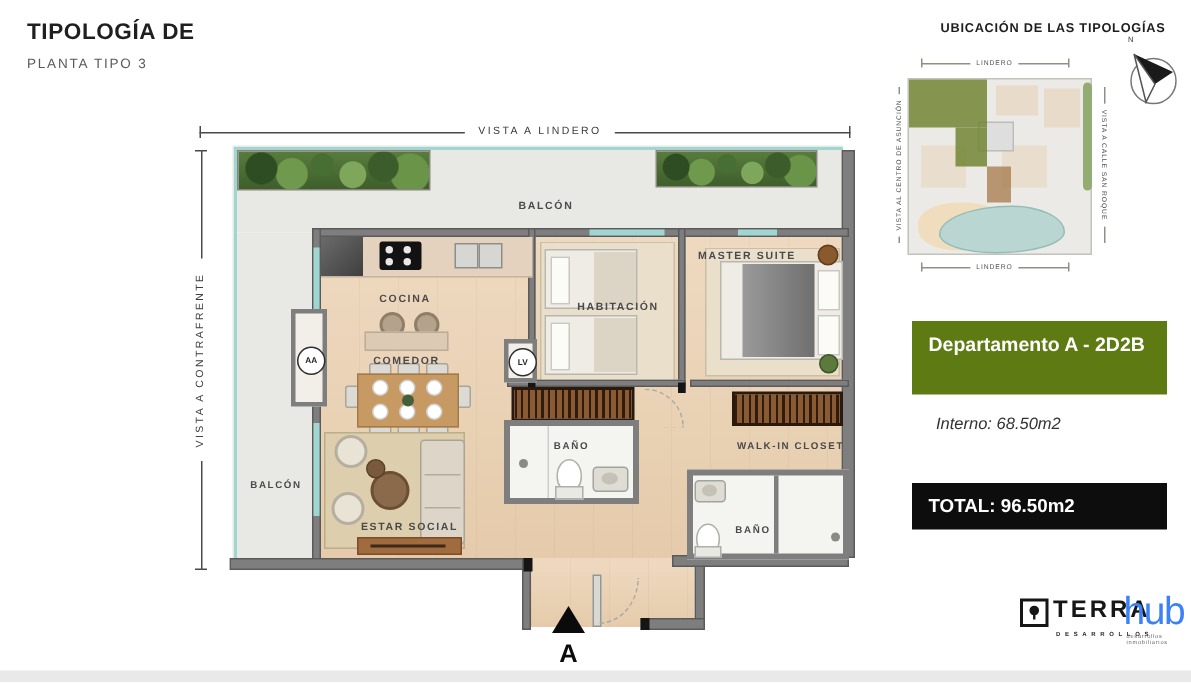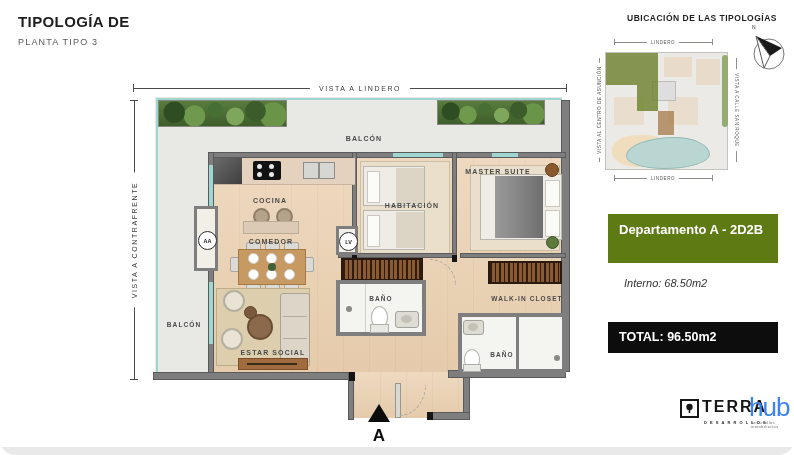--- a/index.html
+++ b/index.html
@@ -1,17 +1,17 @@
 <!DOCTYPE html>
 <html><head>
 <meta charset="utf-8">
 <style>
   html,body{margin:0;padding:0;background:#ffffff;}
   .page{position:relative;width:794px;height:455px;background:#fff;overflow:hidden;
-        font-family:"Liberation Sans",sans-serif;border-radius:15px;}
+        font-family:"Liberation Sans",sans-serif;}
   .abs{position:absolute;}
 
   
   .hdr-title{font-size:15px;font-weight:800;color:#1f1f1f;letter-spacing:.4px;line-height:1.25;}
   .hdr-sub{font-size:9px;color:#5a5a5a;letter-spacing:1.2px;margin-top:5px;}
 
   
   .dline{background:#4a4a4a;}
   .dml{position:absolute;transform:translate(-50%,-50%);font-size:7px;letter-spacing:1.6px;
        color:#3c3c3c;background:#fff;padding:1px 9px;white-space:nowrap;}

